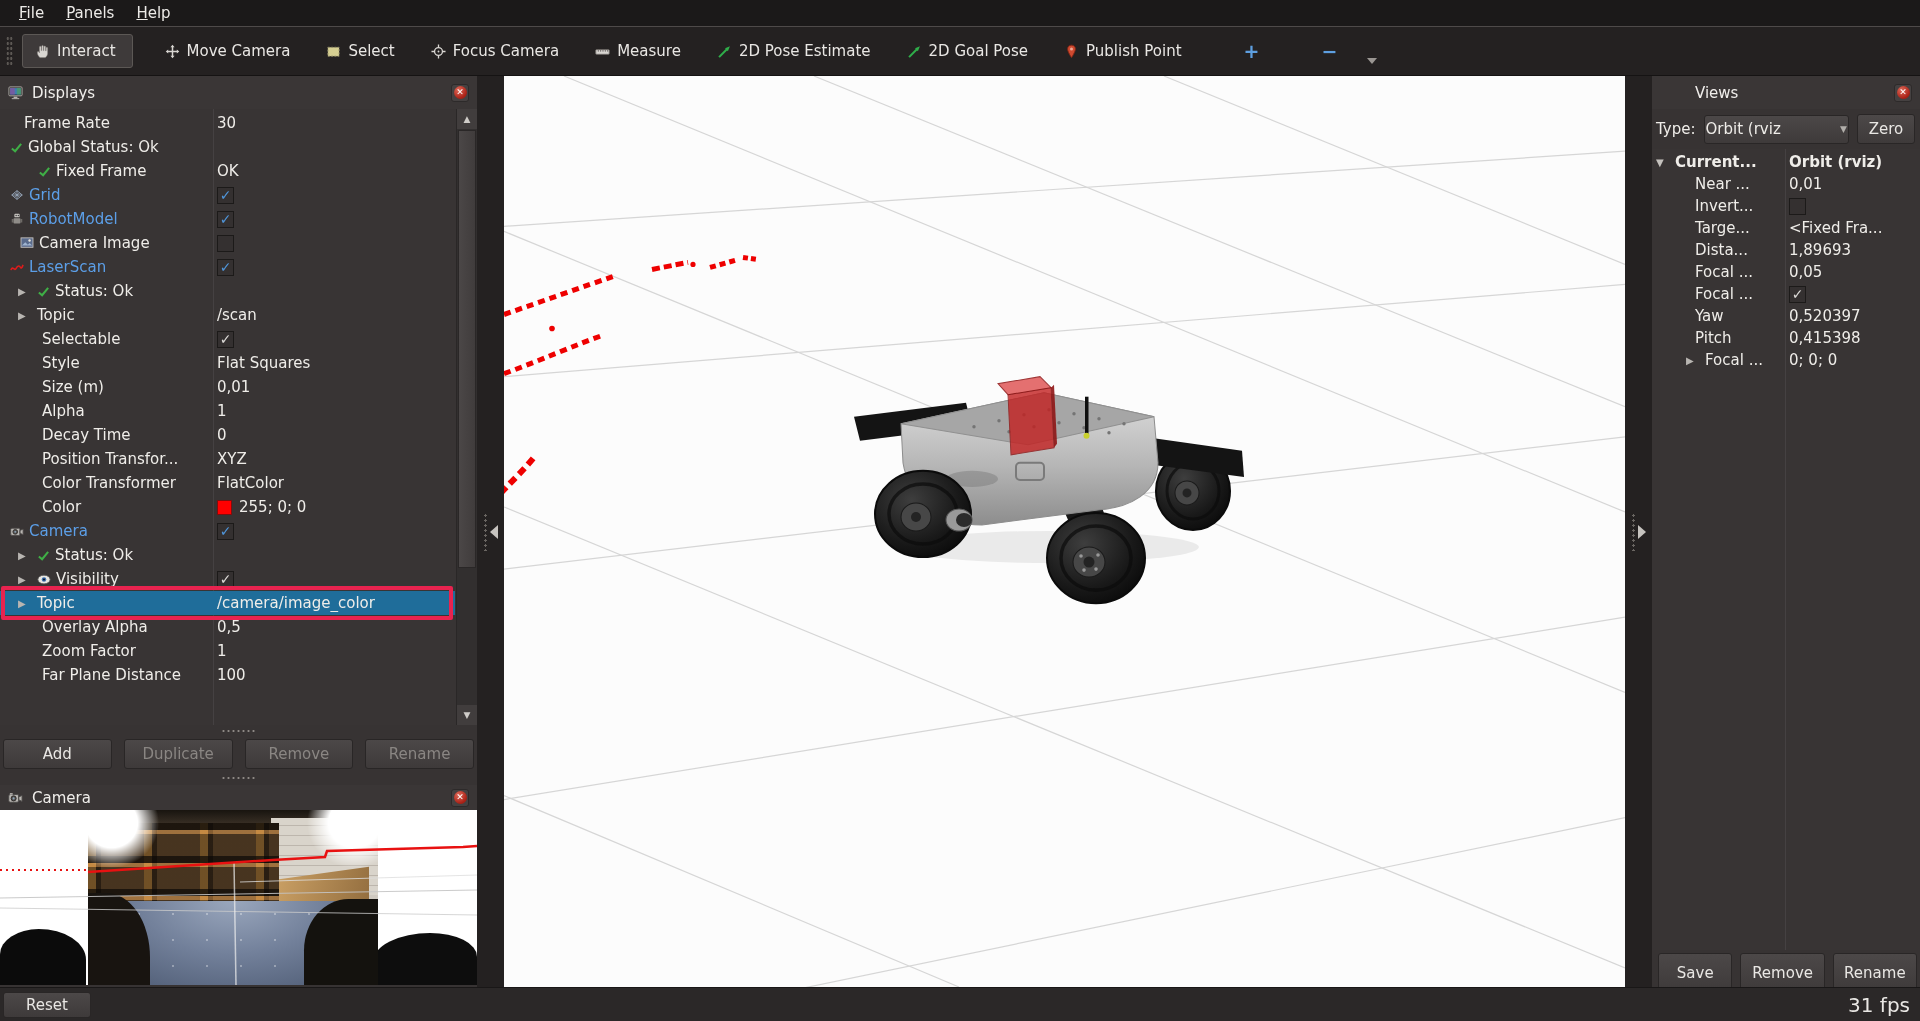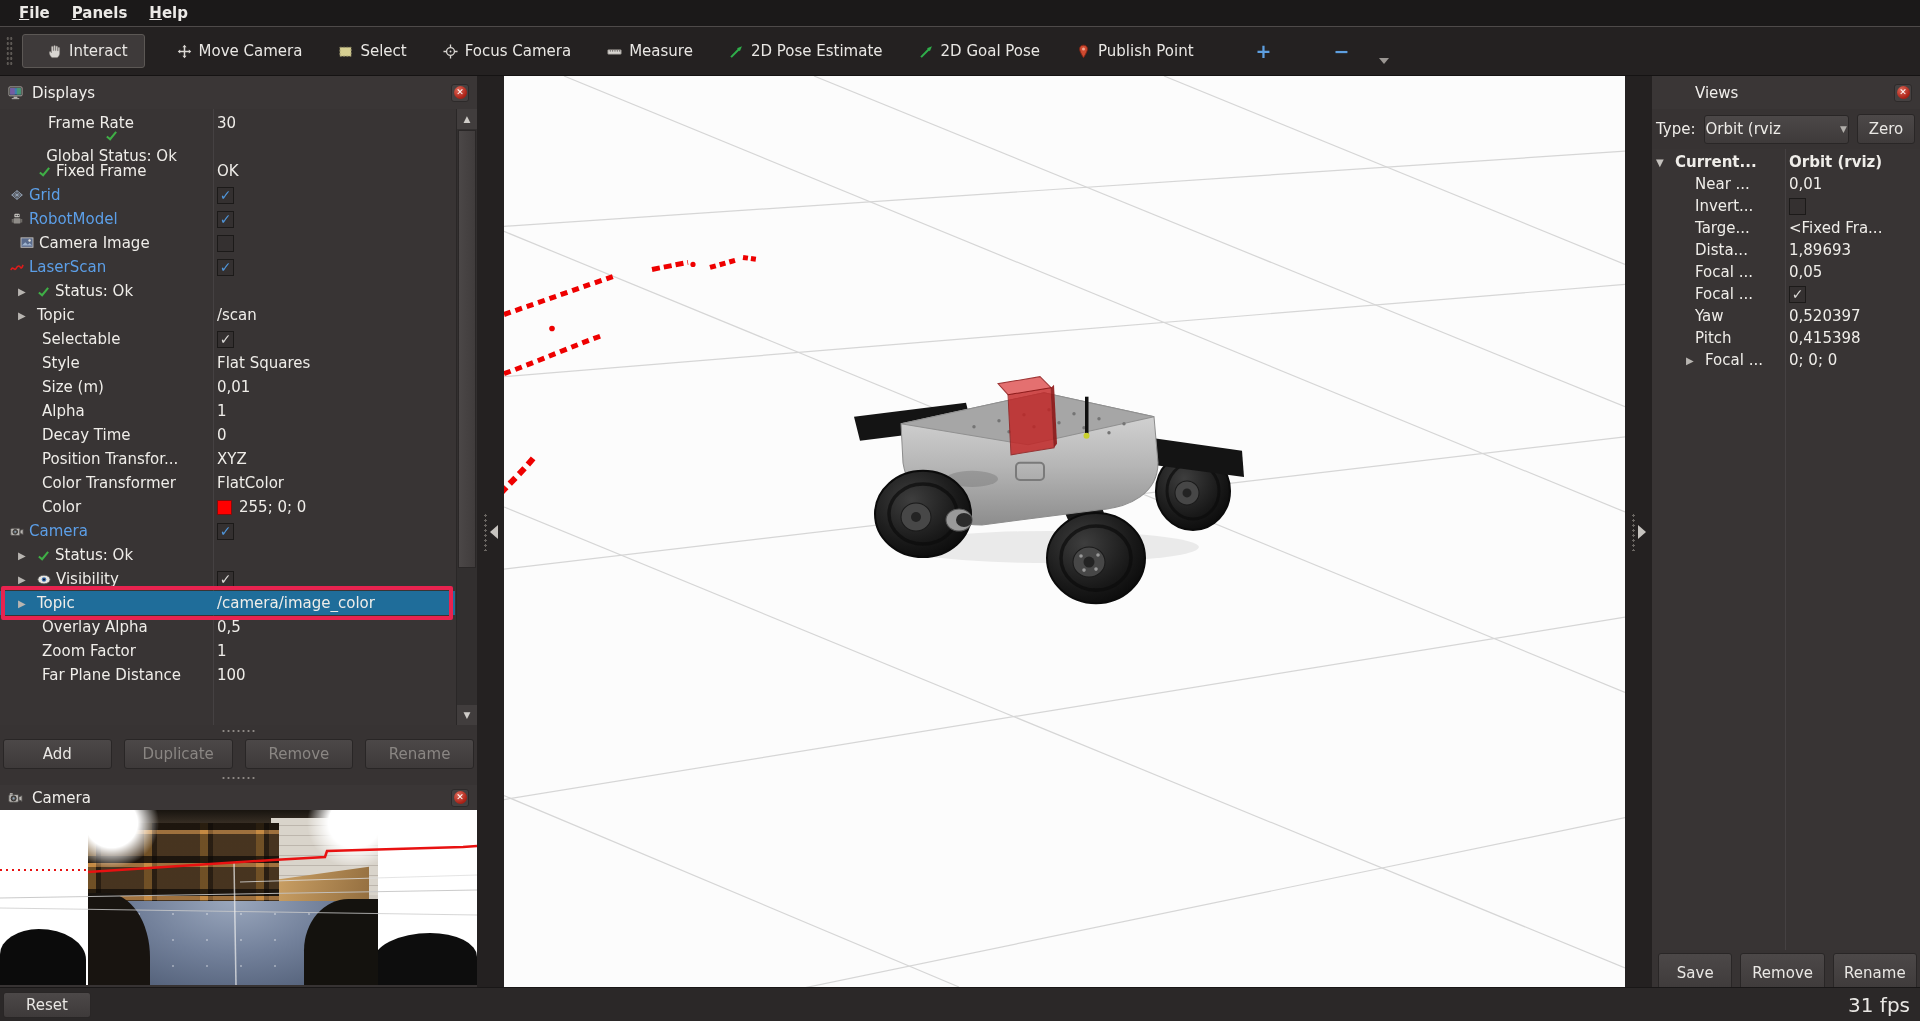--- a/index.html
+++ b/index.html
@@ -2,33 +2,33 @@
 <html><head>
 <meta charset="utf-8">
 <style>
   * { margin:0; padding:0; box-sizing:border-box; }
   html,body { width:1920px; height:1021px; overflow:hidden; background:#2e2b2b; }
   #app { width:1920px; height:1021px; display:flex; flex-direction:column;
          font-family:"DejaVu Sans", sans-serif; color:#efede9; }
 
   
   #menubar { height:27px; background:#1b1919; border-bottom:1px solid #4e4a49;
-             display:flex; align-items:center; padding-left:8px; flex:none;font-weight:bold; }
+             display:flex; align-items:center; padding-left:8px; flex:none; }
   .menu-item { padding:2px 11px; font-size:15px; color:#eceae7; cursor:default; }
 
   
   #toolbar { height:49px; background:#242121; border-bottom:1px solid #151313;
              display:flex; align-items:center; flex:none; }
   .tb-grip { width:7px; height:30px; margin:0 9px 0 6px; flex:none;
              background-image:radial-gradient(#5d5955 1px, transparent 1.4px);
              background-size:3.5px 5px; }
   #toolbar-tools { display:flex; align-items:center; flex:1; }
   .tool { display:flex; align-items:center; gap:7px; font-size:15px; color:#e9e7e4;
           padding:6px 10px; margin-right:16px; border-radius:3px; white-space:nowrap; }
-  .tool.active { background:#3e3a3a; border:1px solid #5c5855; padding:7px 16px 7px 24px; margin-right:22px; }
+  .tool.active { background:#3e3a3a; border:1px solid #5c5855; padding:7px 16px 7px 12px; margin-right:22px; }
   .tool.accent { margin-left:26px; }
   .tool.accent .tool-label { color:#5e9fe0; font-weight:bold; font-size:19px; line-height:14px; }
   .icn { display:inline-flex; align-items:center; justify-content:center; flex:none; }
   .icn.overflow { margin-left:4px; align-self:flex-end; margin-bottom:4px; }
 
   
   #main { flex:1; display:flex; min-height:0; }
 
   
   #left-panel { width:477px; flex:none; display:flex; flex-direction:column; background:#373333; }
@@ -267,29 +267,29 @@
         </span>
         <span class="title-text">Displays</span>
         <span class="close-btn">
             <span class="close-dot">✕</span>
           </span>
       </div>
 
       <div id="displays-tree" class="tree">
         <div id="displays-rows">
             <div class="trow">
-              <div class="tcell lab" style="padding-left: 48px;">
+              <div class="tcell lab" style="padding-left: 24px;">
                 <span class="lt">Frame Rate</span>
               </div>
               <div class="tcell val">
                 <span class="vt">30</span>
               </div>
             </div>
             <div class="trow">
-              <div class="tcell lab" style="padding-left: 10px; flex-direction: column;">
+              <div class="tcell lab" style="padding-left: 10px;">
                 <span class="icn ">
                   <svg viewBox="0 0 14 14" width="13" height="13">
                     <path d="M2 8 L5.5 11 L12 3" fill="none" stroke="#3faf46" stroke-width="2.2"></path>
                   </svg>
                 </span>
                 <span class="lt">Global Status: Ok</span>
               </div>
               <div class="tcell val"></div>
             </div>
             <div class="trow">

